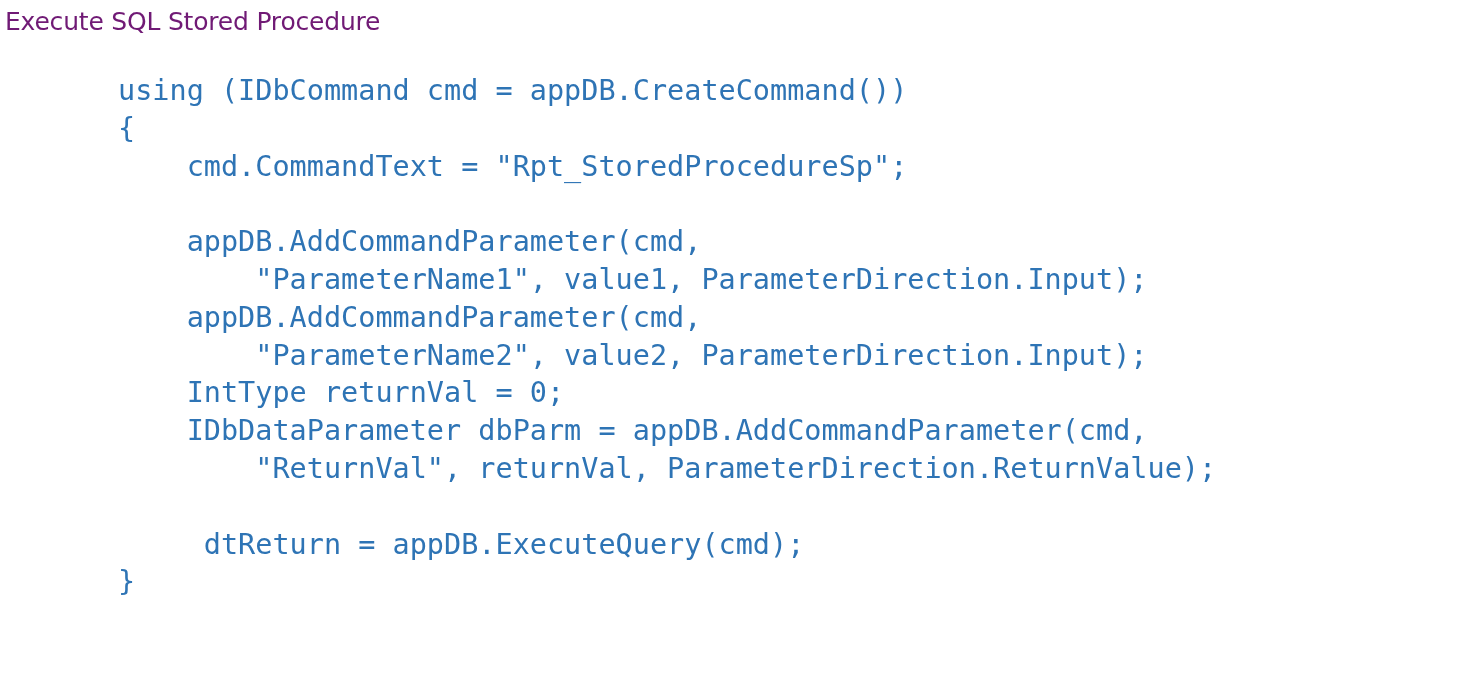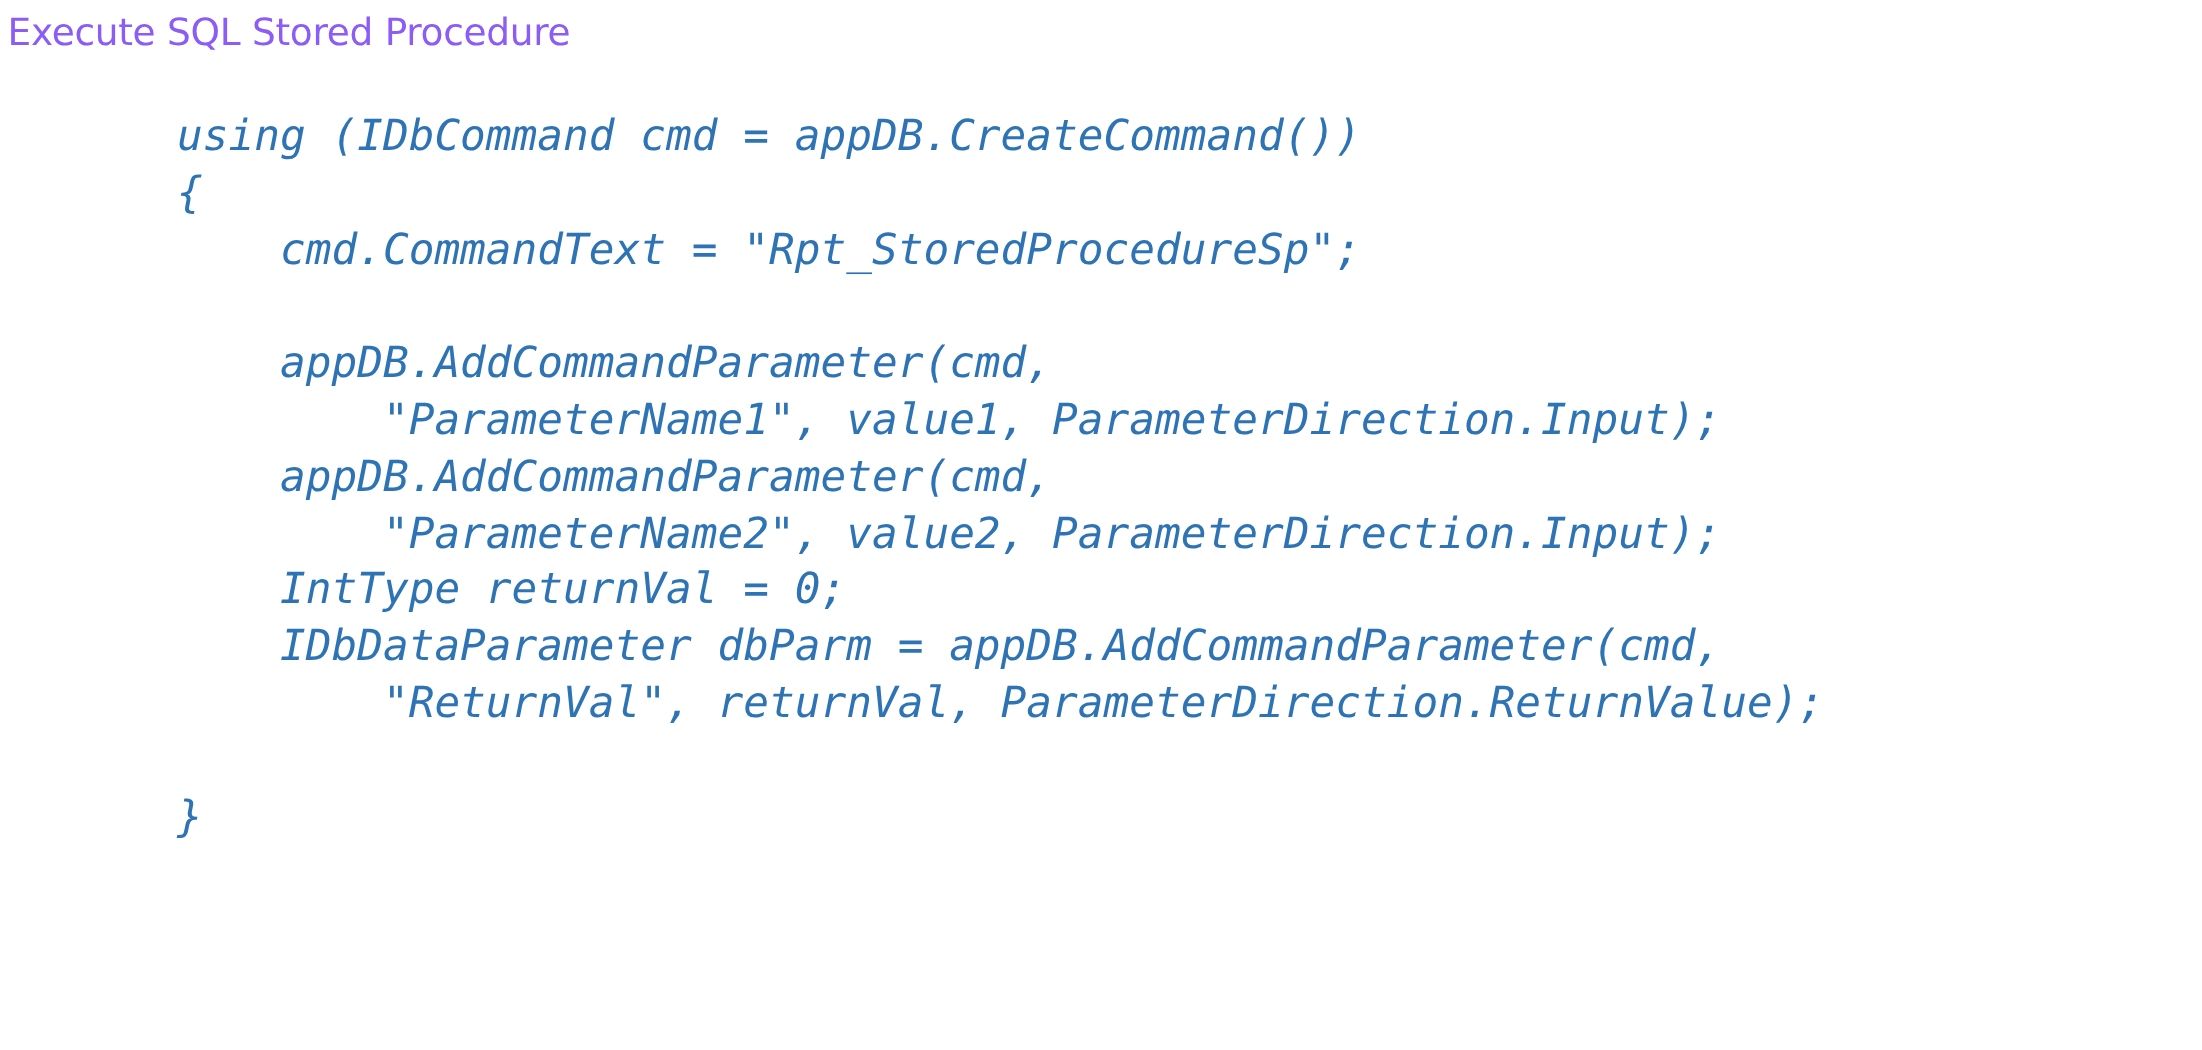--- a/index.html
+++ b/index.html
@@ -22,41 +22,40 @@
     background: #ffffff;
   }
 
   .doc-title {
     position: absolute;
     left: 5px;
     top: 6px;
     font-family: "DejaVu Sans", sans-serif;
     font-size: 25px;
     line-height: 32px;
-    color: #8b5cf6;
+    color: #701a75;
     white-space: pre;
     letter-spacing: -0.2px;
   }
 
   .code-block {
     position: absolute;
     left: 118px;
     top: 72px;
     width: 1350px;
   }
 
   .code-line {
     font-family: "DejaVu Sans Mono", monospace;
     font-size: 28.5px;
     line-height: 37.8px;
     color: #2E74B5;
     white-space: pre;
     height: 37.8px;
     letter-spacing: 0px;
-    font-style: italic;
   }
 
   .code-line.blank {
     height: 37.8px;
   }
 </style>
 </head>
 <body>
 
 <div class="page">
@@ -69,16 +68,17 @@
       <div class="code-line">    cmd.CommandText = "Rpt_StoredProcedureSp";</div>
       <div class="code-line blank">&nbsp;</div>
       <div class="code-line">    appDB.AddCommandParameter(cmd,</div>
       <div class="code-line">        "ParameterName1", value1, ParameterDirection.Input);</div>
       <div class="code-line">    appDB.AddCommandParameter(cmd,</div>
       <div class="code-line">        "ParameterName2", value2, ParameterDirection.Input);</div>
       <div class="code-line">    IntType returnVal = 0;</div>
       <div class="code-line">    IDbDataParameter dbParm = appDB.AddCommandParameter(cmd,</div>
       <div class="code-line">        "ReturnVal", returnVal, ParameterDirection.ReturnValue);</div>
       <div class="code-line blank">&nbsp;</div>
+      <div class="code-line">     dtReturn = appDB.ExecuteQuery(cmd);</div>
       <div class="code-line">}</div>
     </div>
 
 </div>
 
 </body></html>

